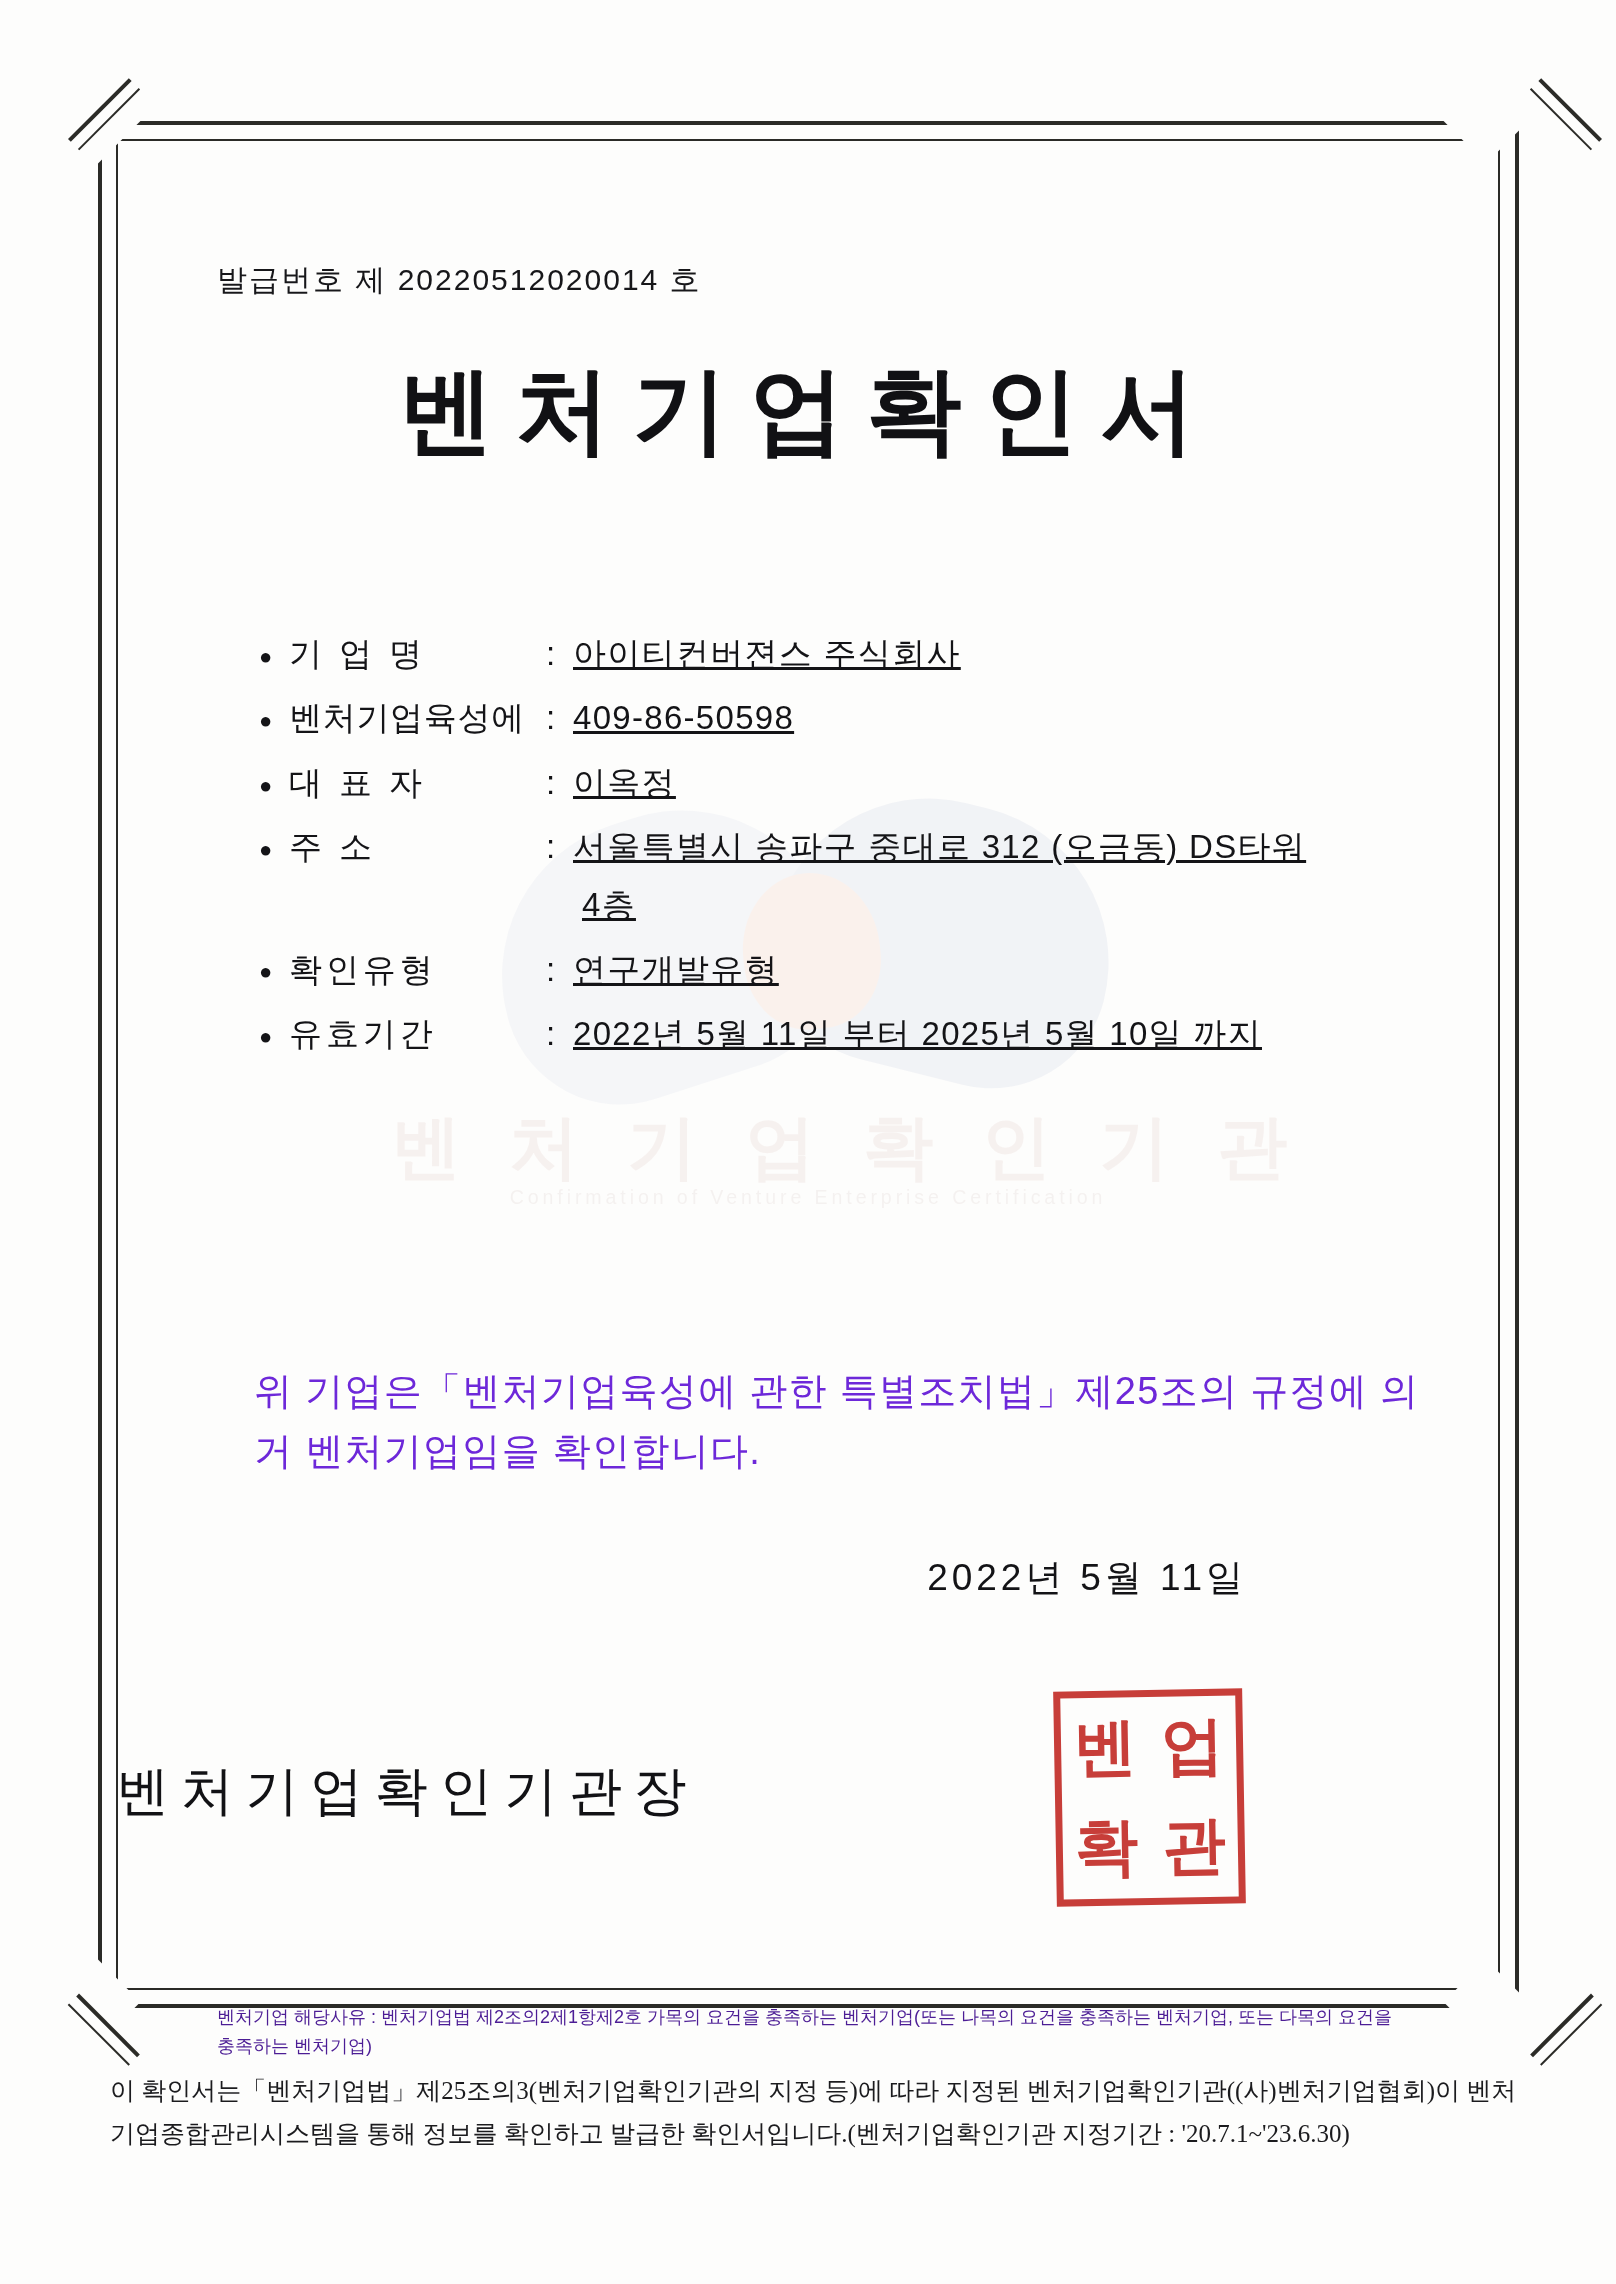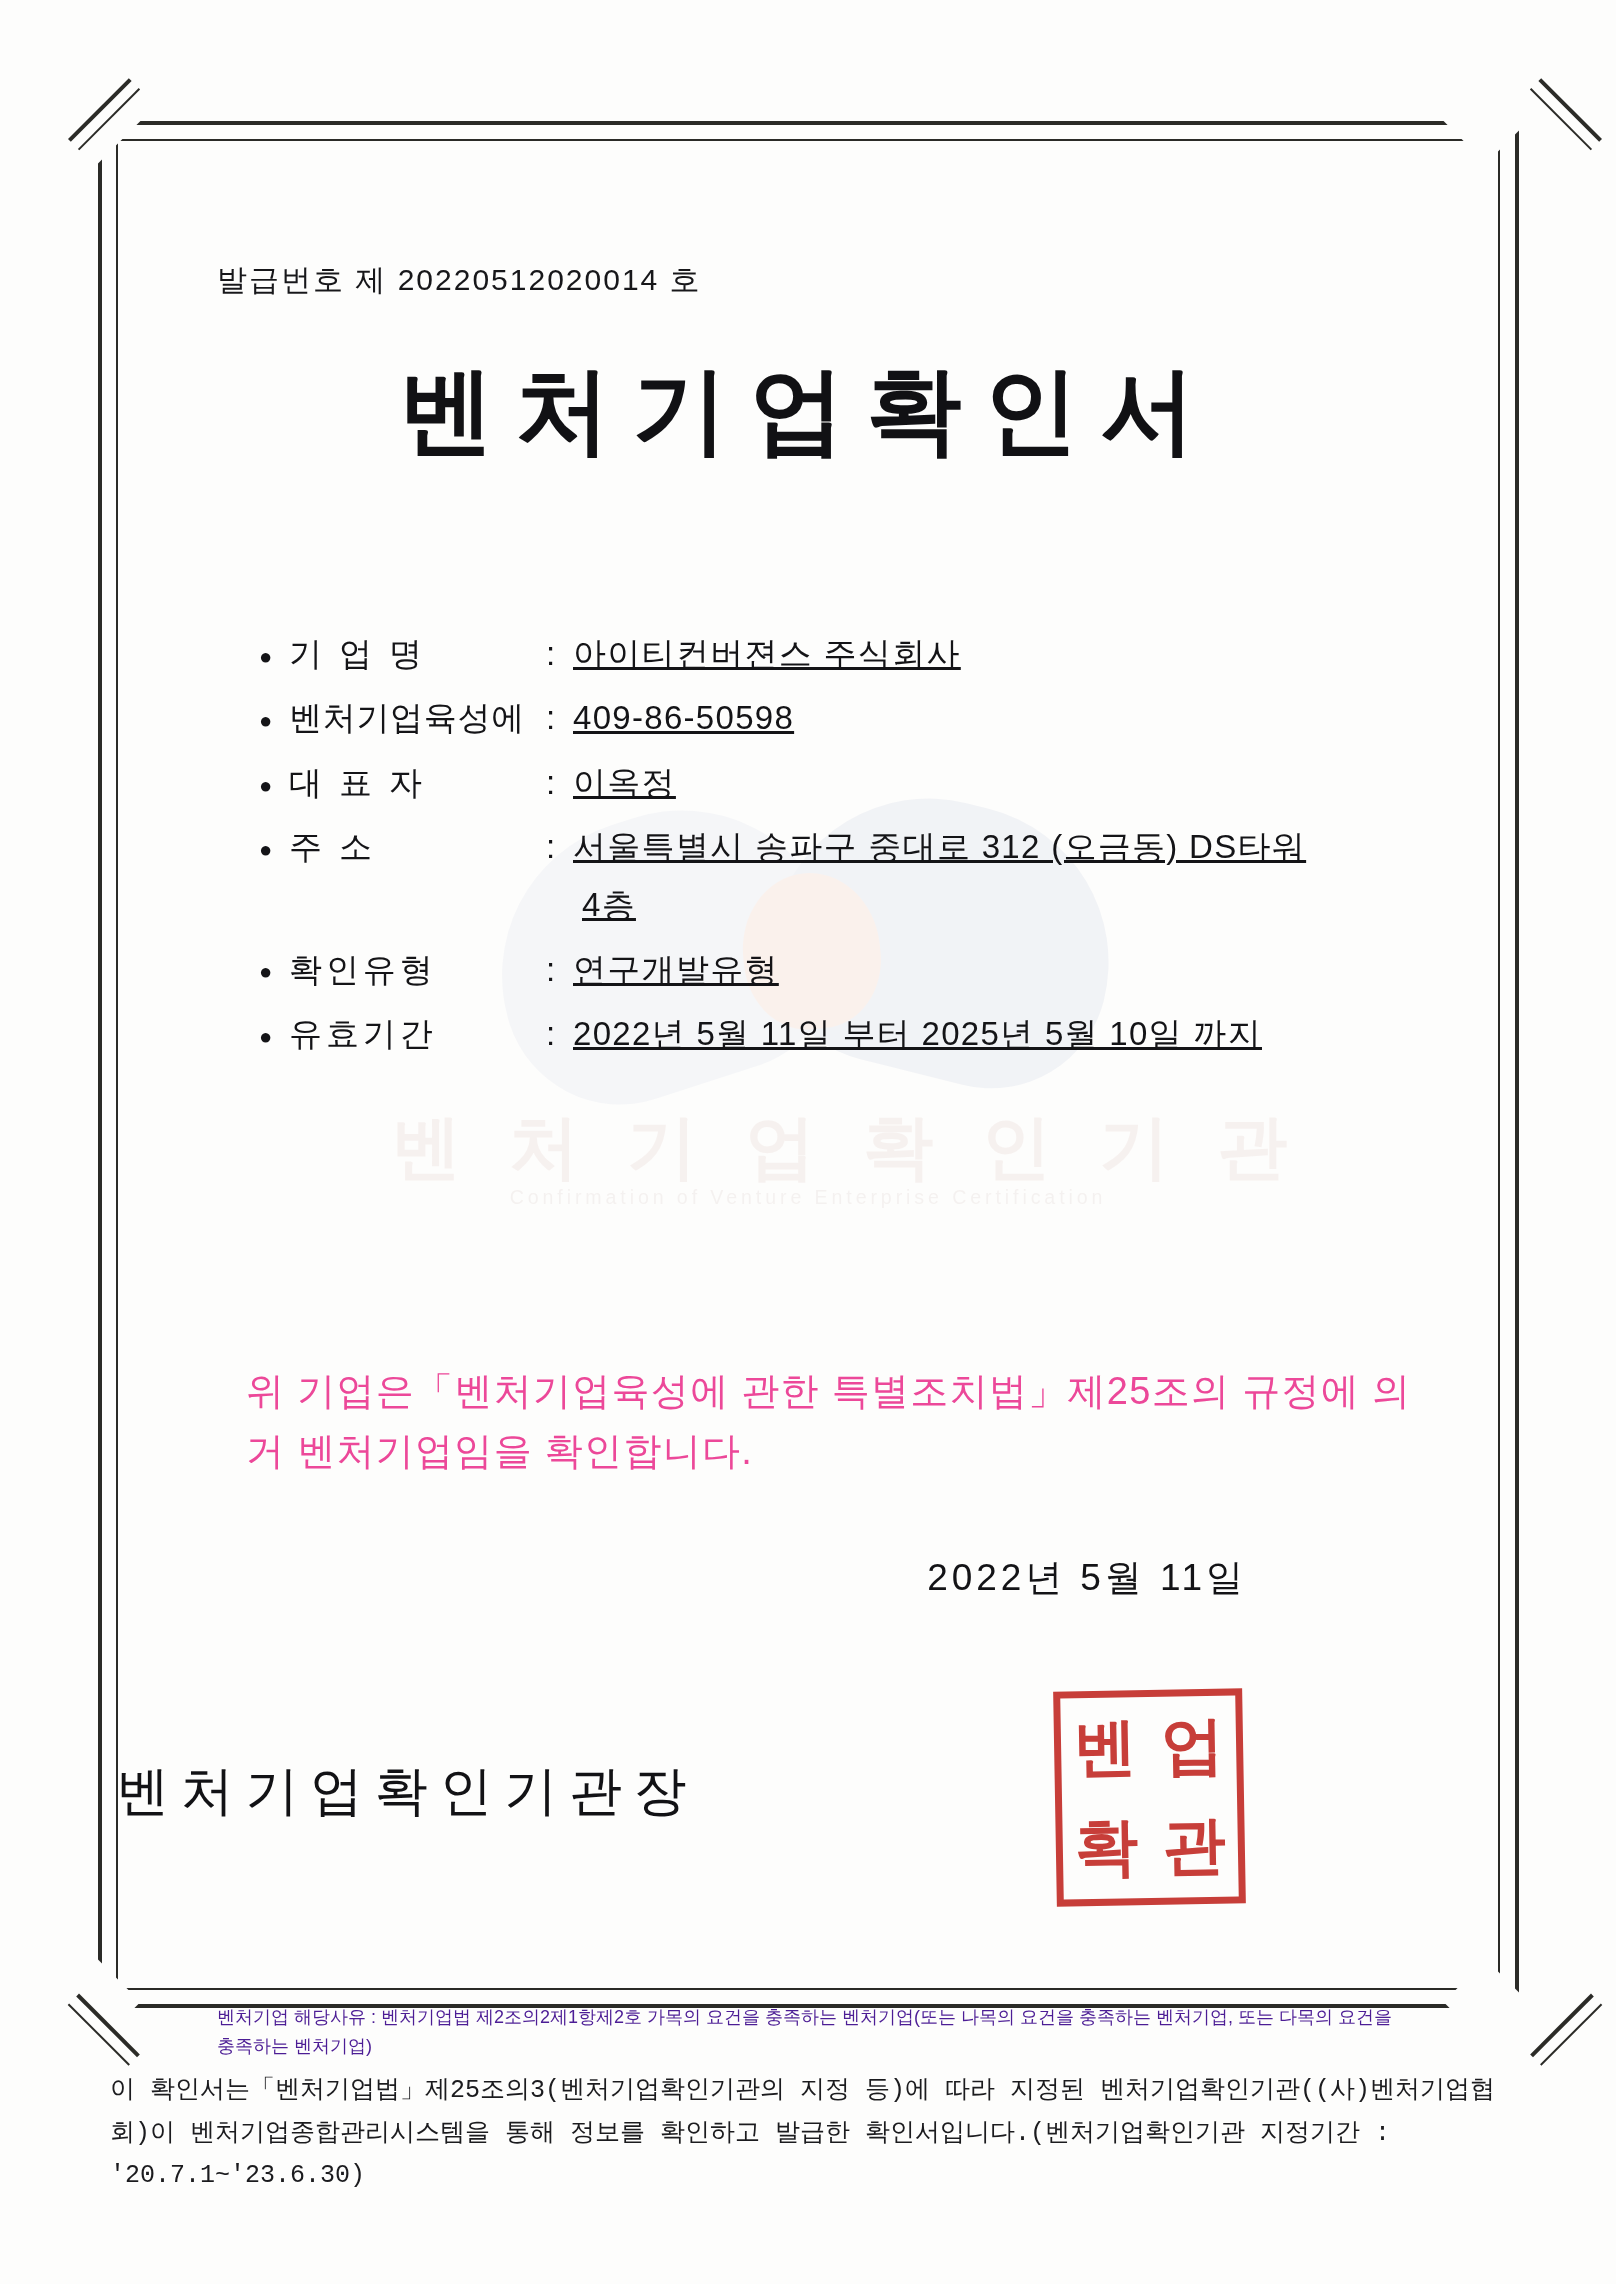--- a/index.html
+++ b/index.html
@@ -209,28 +209,28 @@
   }
   .field-value .line2 {
     display: block;
     margin-top: 17px;
     margin-left: 9px;
   }
 
   
   .statement {
     position: absolute;
-    left: 130px;
+    left: 138px;
     top: 1222px;
     width: 1167px;
     font-family: "Liberation Sans", sans-serif;
     font-size: 38px;
     line-height: 1.58;
     letter-spacing: 1.3px;
-    color: #ec4899;
+    color: #6d28d9;
   }
 
   .issue-date {
     position: absolute;
     right: 130px;
     top: 1414px;
     font-family: "Liberation Sans", sans-serif;
     font-size: 37px;
     letter-spacing: 3.9px;
     color: #131316;
@@ -287,21 +287,21 @@
     letter-spacing: 0px;
     color: #4c1d95;
   }
 
   
   .footer {
     position: absolute;
     left: 110px;
     top: 2070px;
     width: 1408px;
-    font-family: Liberation Mono, monospace;
+    font-family: Liberation Serif, serif;
     font-size: 25px;
     line-height: 1.7;
     color: #1b1b1e;
   }
 
 </style>
 </head>
 <body>
 
 <div class="scan"></div>

